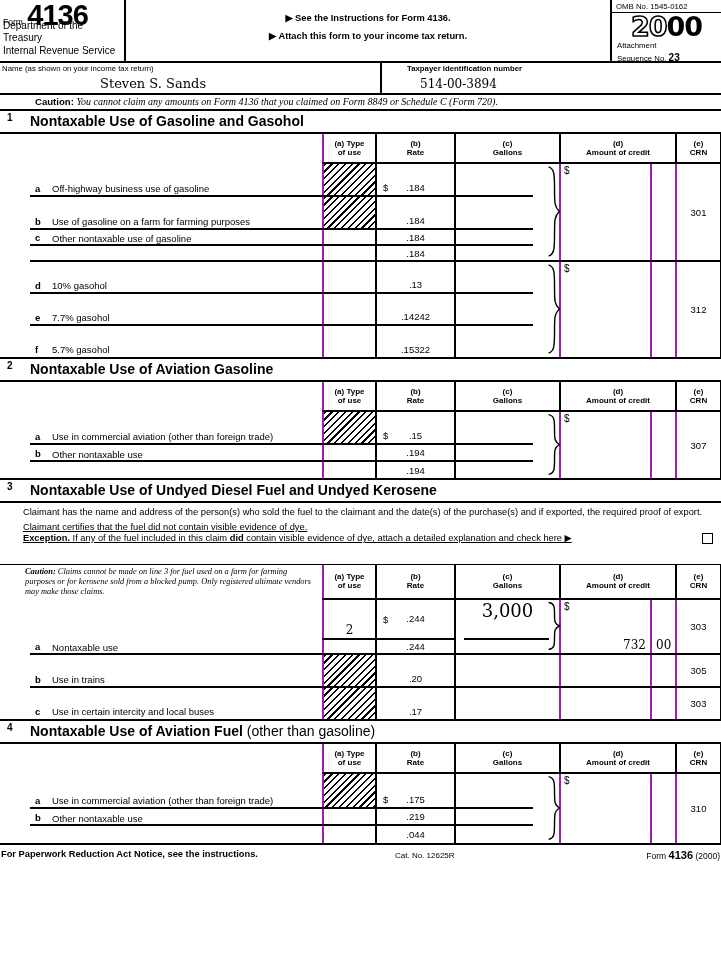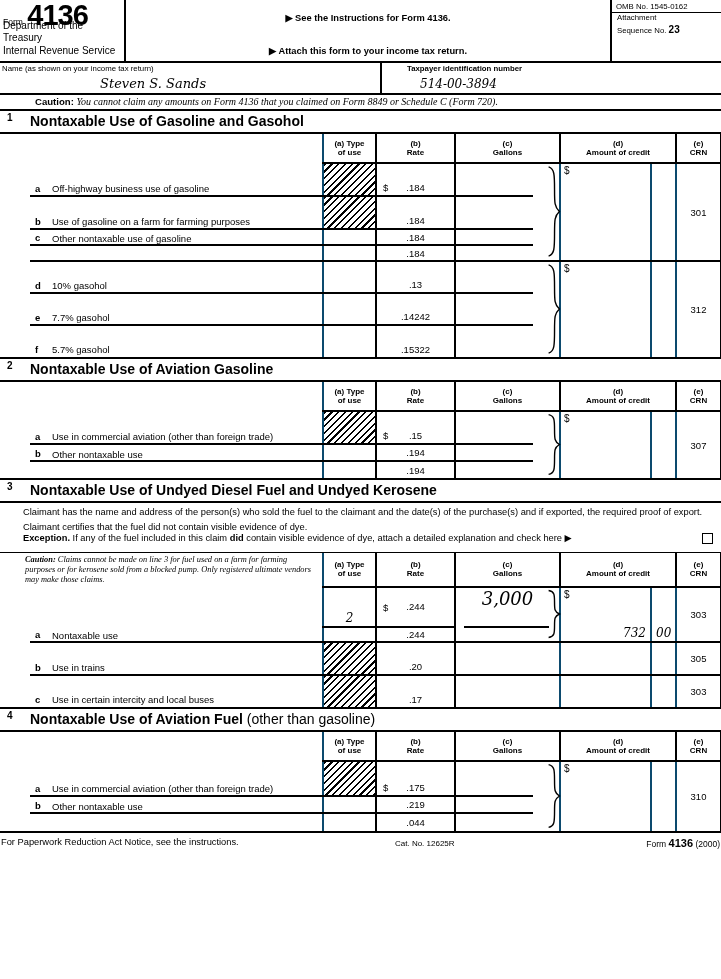--- a/index.html
+++ b/index.html
@@ -8,35 +8,35 @@
 
   
   .hdr { display:flex; border-bottom:2px solid #000; height:63px; }
   .hdr-left { width:126px; border-right:2px solid #000; padding:2px 3px; position:relative; }
   .form-word { font-size:8.5px; }
   .form-num-big { font-size:29px; font-weight:bold; letter-spacing:-1px; line-height:26px; }
   .dept { position:absolute; bottom:4px; left:3px; font-size:10px; line-height:1.25; }
   .hdr-center { flex:1; text-align:center; padding-top:3px; }
   .main-title { font-size:15px; font-weight:bold; }
   .instr { font-size:9.3px; font-weight:bold; margin-top:9px; }
-  .instr + .instr { margin-top:22px;text-align:center; }
+  .instr + .instr { margin-top:7px;text-align:center; }
   .hdr-right { width:111px; border-left:2px solid #000; font-size:7.8px; }
   .omb { padding:2px 2px 1px 4px; border-bottom:1.5px solid #000; white-space:nowrap; }
   .year { text-align:center; font-weight:bold; font-size:27px; line-height:28px; letter-spacing:-1px; font-family:"DejaVu Sans", sans-serif; }
   .year .outl { color:#fff; -webkit-text-stroke:1.6px #000; }
   .attach { padding-left:5px; line-height:1.3; }
   .seq-num { font-weight:bold; font-size:10px; }
 
   
   .name-row { display:flex; height:32px; border-bottom:2px solid #000; }
   .name-cell { width:380px; position:relative; }
   .tin-cell { flex:1; border-left:2px solid #000; position:relative;padding-left:20px; }
   .small-label { font-size:7.8px; padding:1px 0 0 2px; }
   .tin-cell .small-label { font-weight:bold; padding-left:5px; }
-  .hw { font-family:"DejaVu Serif", serif; font-style:italic; }
+  .hw { font-family:"DejaVu Serif", serif; }
   .name-val { position:absolute; left:100px; bottom:2px; font-size:13px; }
   .tin-val { position:absolute; left:38px; bottom:2px; font-size:12px; }
 
   
   .caution-row { min-height:16px; border-bottom:2.5px solid #000; font-size:9.6px; padding:1px 0 2px 35px; }
   .caution-row .cb { font-weight:bold; }
   .caution-row .ci { font-style:italic; font-family:"Liberation Serif", serif; font-size:10px; }
 
   
   .sec-title { border-bottom:2.5px solid #000; padding:1px 0 2px 0; position:relative; min-height:13px; }
@@ -44,21 +44,21 @@
   .sec-num { position:absolute; left:7px; top:1px; font-weight:bold; font-size:10px; }
   .sec-name { margin-left:30px; font-weight:bold; font-size:14px; }
   .sec-name .norm { font-weight:normal; }
 
   
   table.ftab { border-collapse:collapse; table-layout:fixed; width:721px; }
   .ftab col.c-desc{width:323px} .ftab col.c-tu{width:53px} .ftab col.c-rate{width:79px}
   .ftab col.c-gal{width:105px} .ftab col.c-amt{width:91px} .ftab col.c-cts{width:25px} .ftab col.c-crn{width:45px}
   .ftab th { font-size:8px; font-weight:bold; line-height:1.18; text-align:center; vertical-align:middle; padding:2px 0; }
   .ftab td { font-size:9.5px; vertical-align:bottom; }
-  .bl{border-left:2px solid #0c4a6e} .br{border-right:2px solid #000}
+  .bl{border-left:2px solid #a21caf} .br{border-right:2px solid #000}
   .bb{border-bottom:2px solid #000} .gb{border-bottom:2px solid #000}
   .hrow th { height:29px; }
   .h33{height:33px} .h35{height:35px} .h32{height:32px} .h34{height:34px}
   .h16{height:16px} .h17{height:17px} .h18{height:18px} .h15{height:15px}
 
   td.desc { position:relative; }
   td.desc.dline::after { content:""; position:absolute; left:30px; right:0; bottom:-1px; height:2px; background:#000; }
   .ltr { position:absolute; left:35px; bottom:2px; font-weight:bold; }
   .lbl { display:inline-block; margin-left:52px; padding-bottom:2px; }
   .ctr-row .lbl { padding-bottom:1px; }
@@ -83,33 +83,33 @@
   td.cents { position:relative; }
   .cents-val { position:absolute; left:4px; bottom:1px; font-size:12px; }
   td.crn { text-align:center; vertical-align:middle; font-size:9.5px; }
 
   svg.brace { position:absolute; left:-14px; top:2px; width:14px; height:calc(100% - 5px); overflow:visible; }
   svg.brace path { fill:none; stroke:#000; stroke-width:1.4px; vector-effect:non-scaling-stroke; }
 
   
   .claims-block { padding:4px 4px 2px 23px; border-bottom:1.5px solid #000; font-size:9.3px; line-height:1.18; }
   .claims-block p { margin-bottom:4px; max-width:693px; }
-  .claims-block p:last-child { margin-bottom:6px; }
+  .claims-block p:last-child { margin-bottom:18px;text-decoration:underline; }
   .exc-line { display:flex; align-items:center; }
   .exc-bold { font-weight:bold; }
   .checkbox { width:11px; height:11px; border:1.8px solid #000; margin-left:auto; margin-right:3px; flex:0 0 auto; }
 
   td.caut3 { vertical-align:top; padding:2px 6px 0 25px; font-family:"Liberation Serif", serif; font-style:italic; font-size:8.4px; line-height:1.2; }
   .caut3 .cb3 { font-weight:bold; }
 
   .table-end { border-bottom:2.5px solid #000; }
 
   
   .footer { position:relative; padding-top:4px; height:18px; font-size:9.3px; }
-  .f-notice { position:absolute; left:1px; top:4px; font-weight:normal; }
+  .f-notice { position:absolute; left:1px; top:4px; font-weight:bold; }
   .f-cat { position:absolute; left:395px; top:6px; font-size:8px; }
   .f-form { position:absolute; right:1px; top:4px; font-size:8.5px; }
   .f-form .fnum { font-weight:bold; font-size:11px; }
 </style>
 </head>
 <body>
 
 <div class="page">
 
   <div class="hdr">
@@ -120,20 +120,21 @@
         <div>Department of the Treasury</div>
         <div>Internal Revenue Service</div>
       </div>
     </div>
     <div class="hdr-center">
       <div class="instr">▶ See the Instructions for Form 4136.</div>
       <div class="instr">▶ Attach this form to your income tax return.</div>
     </div>
     <div class="hdr-right">
       <div class="omb">OMB No. 1545-0162</div>
+      <div class="year"><span class="outl">20</span><span>00</span></div>
       <div class="attach">
         <div>Attachment</div>
         <div><span>Sequence No.</span> <span class="seq-num">23</span></div>
       </div>
     </div>
   </div>
 
   <div class="name-row">
     <div class="name-cell">
       <div class="small-label">Name (as shown on your income tax return)</div>

